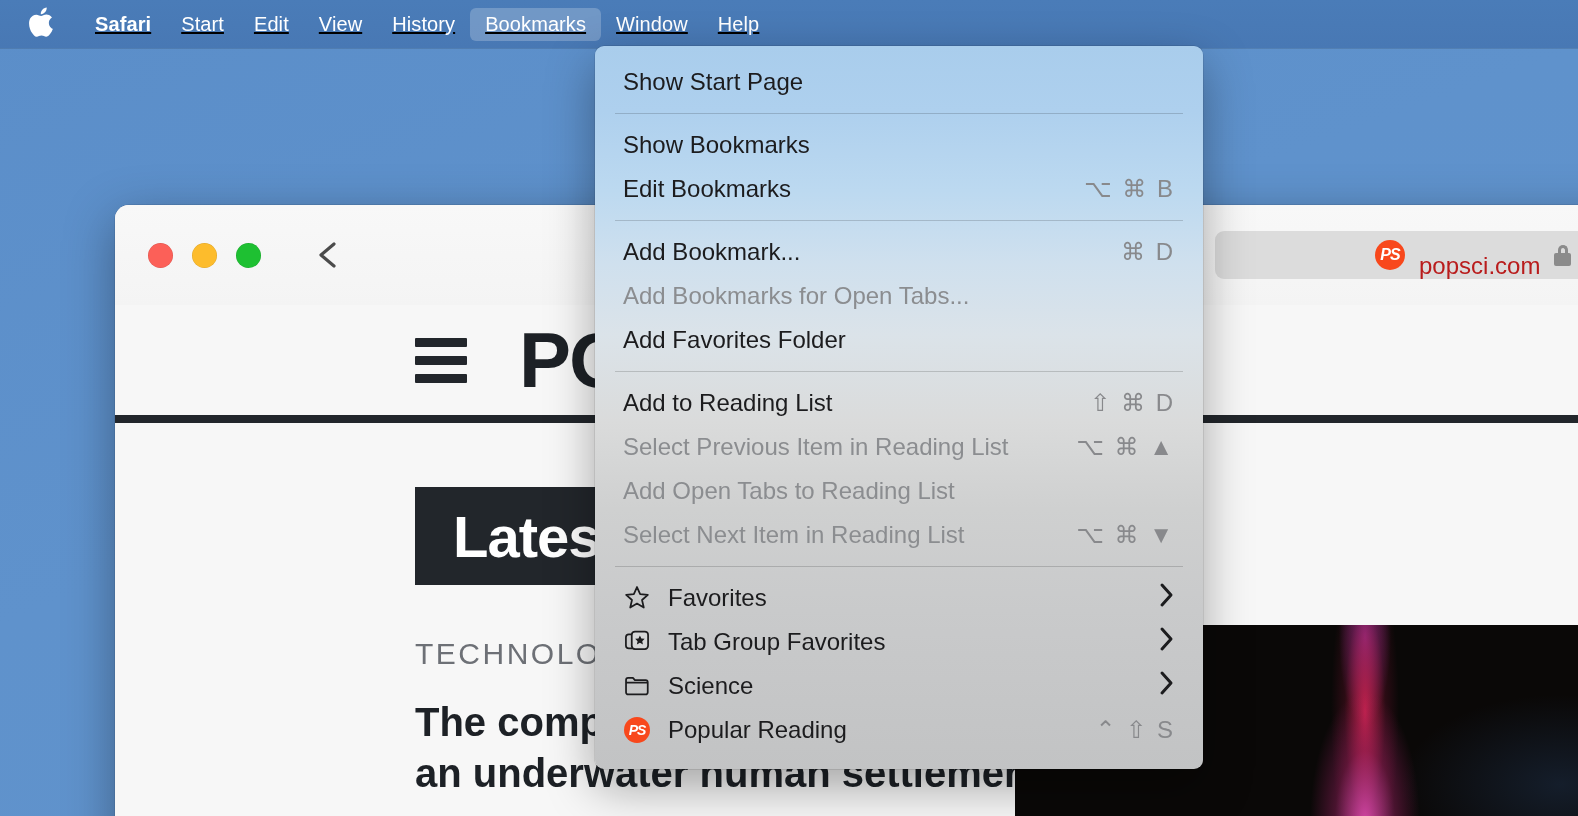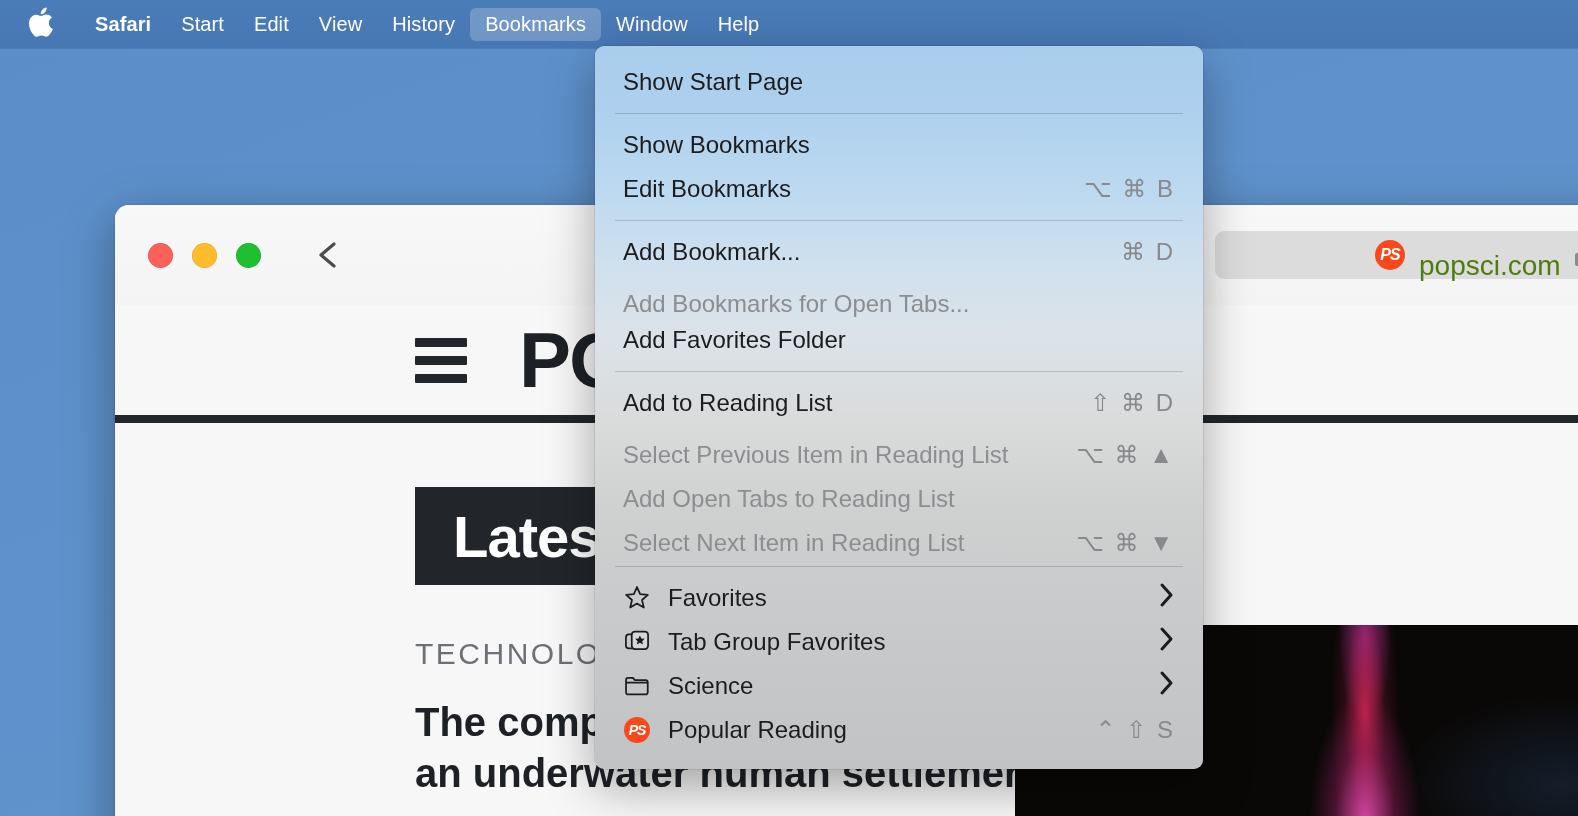--- a/index.html
+++ b/index.html
@@ -17,20 +17,21 @@
   }
 
   
   #menubar{
     position:absolute; left:0; top:0; width:1578px; height:48px;
     background:linear-gradient(180deg,#4a7cb8 0%,#4878b4 100%);
     display:flex; align-items:center;
     padding-left:28px;
     z-index:60;
     box-shadow:0 1px 0 rgba(0,0,0,.12);
+    text-decoration:underline;
   }
   .mb-apple{
     color:#fff; font-size:30px; line-height:1;
     margin-right:26px; position:relative; top:-2px;
     display:flex; align-items:center; justify-content:center;
   }
   .mb-item{
     color:#ffffff; font-size:20px; padding:5px 15px;
     border-radius:6px; white-space:nowrap;
     letter-spacing:.1px;
@@ -70,21 +71,21 @@
     display:flex; align-items:center; justify-content:flex-start;
     padding-left:160px; gap:14px;
   }
   .favicon{
     width:30px; height:30px; border-radius:50%;
     background:#f8481c; position:relative; flex:0 0 auto;
     display:flex; align-items:center; justify-content:center;
     color:#fff; font-weight:bold; font-size:16px; font-style:italic;
     letter-spacing:-1px;
   }
-  .url-text{ font-size:28px; color:#4d7c0f;margin-top:22px; }
+  .url-text{ font-size:24px; color:#b91c1c;margin-top:22px; }
   .lock{ width:17px; height:21px; position:relative; flex:0 0 auto; }
   .lock .body{ position:absolute; bottom:0; left:0; width:17px; height:13px; background:#8b8b8b; border-radius:2px;}
   .lock .shackle{ position:absolute; top:0; left:3.5px; width:10px; height:10px; border:3px solid #8b8b8b; border-bottom:none; border-radius:5px 5px 0 0; }
 
   
   #page{ position:relative; width:100%; height:600px; background:#f7f7f7; overflow:hidden; }
   .site-header{ height:110px; display:flex; align-items:center; padding-left:300px; gap:52px; }
   .hamburger{ display:flex; flex-direction:column; gap:9px; }
   .hamburger span{ display:block; width:52px; height:9px; background:#22262b; border-radius:1px; }
   .wordmark{ font-size:78px; font-weight:bold; color:#1d2126; letter-spacing:-2px; line-height:.9; }
@@ -125,21 +126,21 @@
     box-shadow:0 18px 48px rgba(0,0,0,.34), 0 0 0 .5px rgba(0,0,0,.16);
     padding:14px 0 12px 0;
     z-index:80;
     overflow:hidden;
   }
   .mi{
     position:relative; height:44px; display:flex; align-items:center;
     padding:0 28px 0 28px; font-size:24px; color:#1c1c1e;
     white-space:nowrap;
   }
-  .mi.dim{ color:#8b8d90;align-items:flex-end; }
+  .mi.dim{ color:#8b8d90; }
   .mi .lbl{ flex:0 0 auto; }
   .mi .shortcut{
     margin-left:auto; color:#88898c; font-size:24px; letter-spacing:2px;
     display:flex; align-items:center; gap:4px;
   }
   .mi .chev{ margin-left:auto; color:#1c1c1e; font-size:24px; font-weight:bold; }
   .mi .mi-icon{
     width:30px; height:30px; margin-right:16px; flex:0 0 auto;
     display:flex; align-items:center; justify-content:center;
   }

